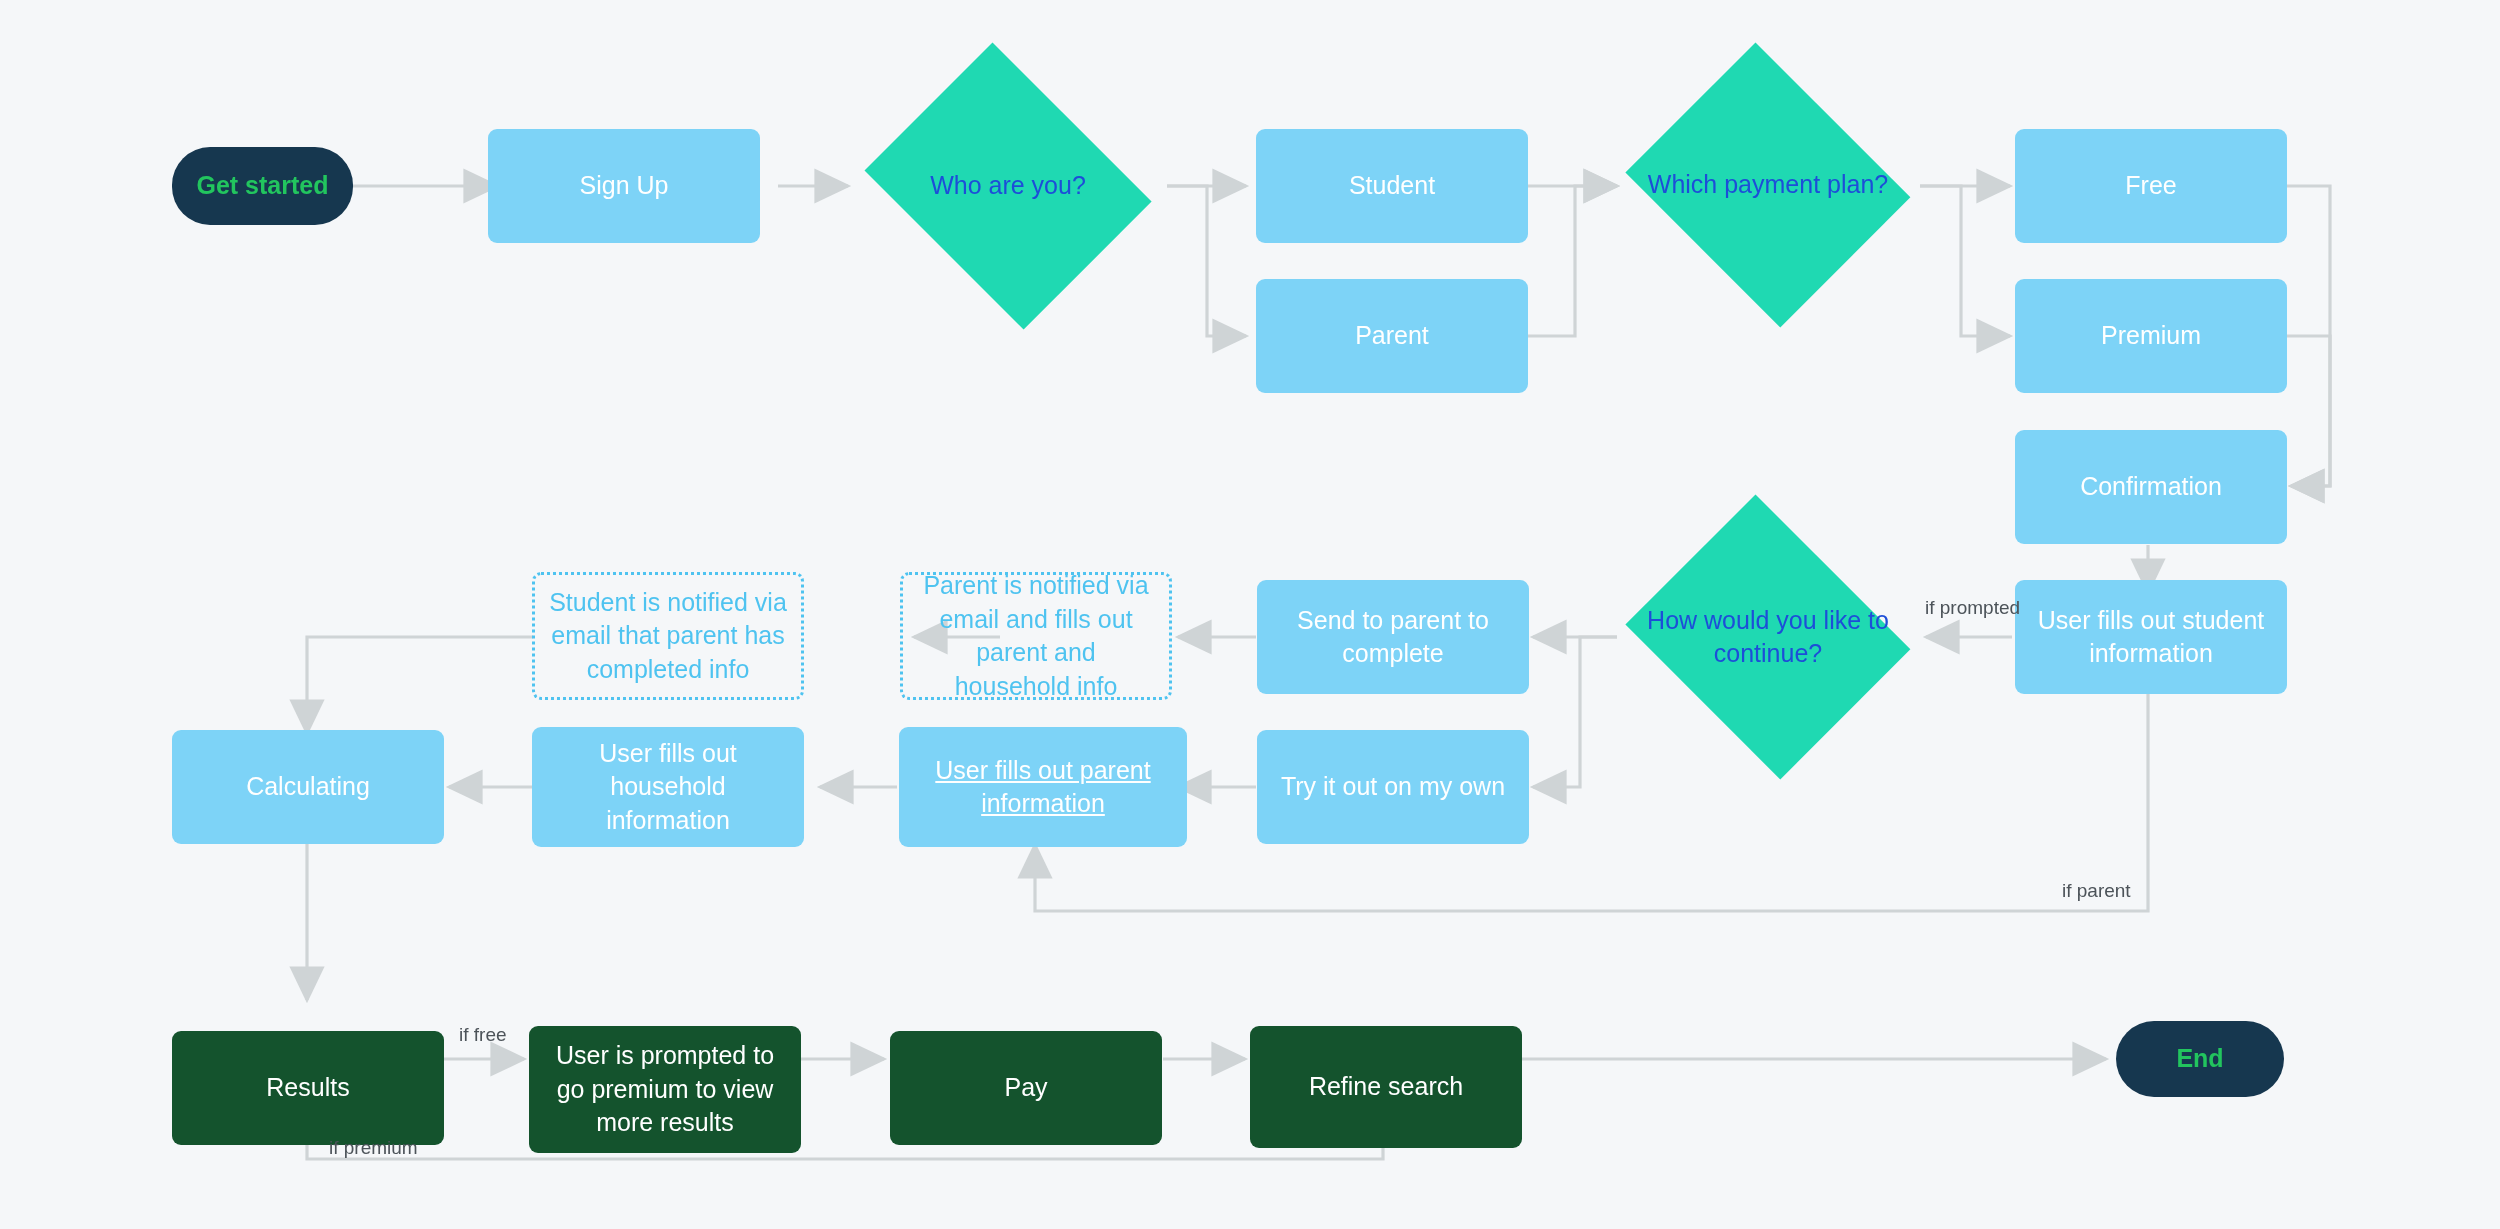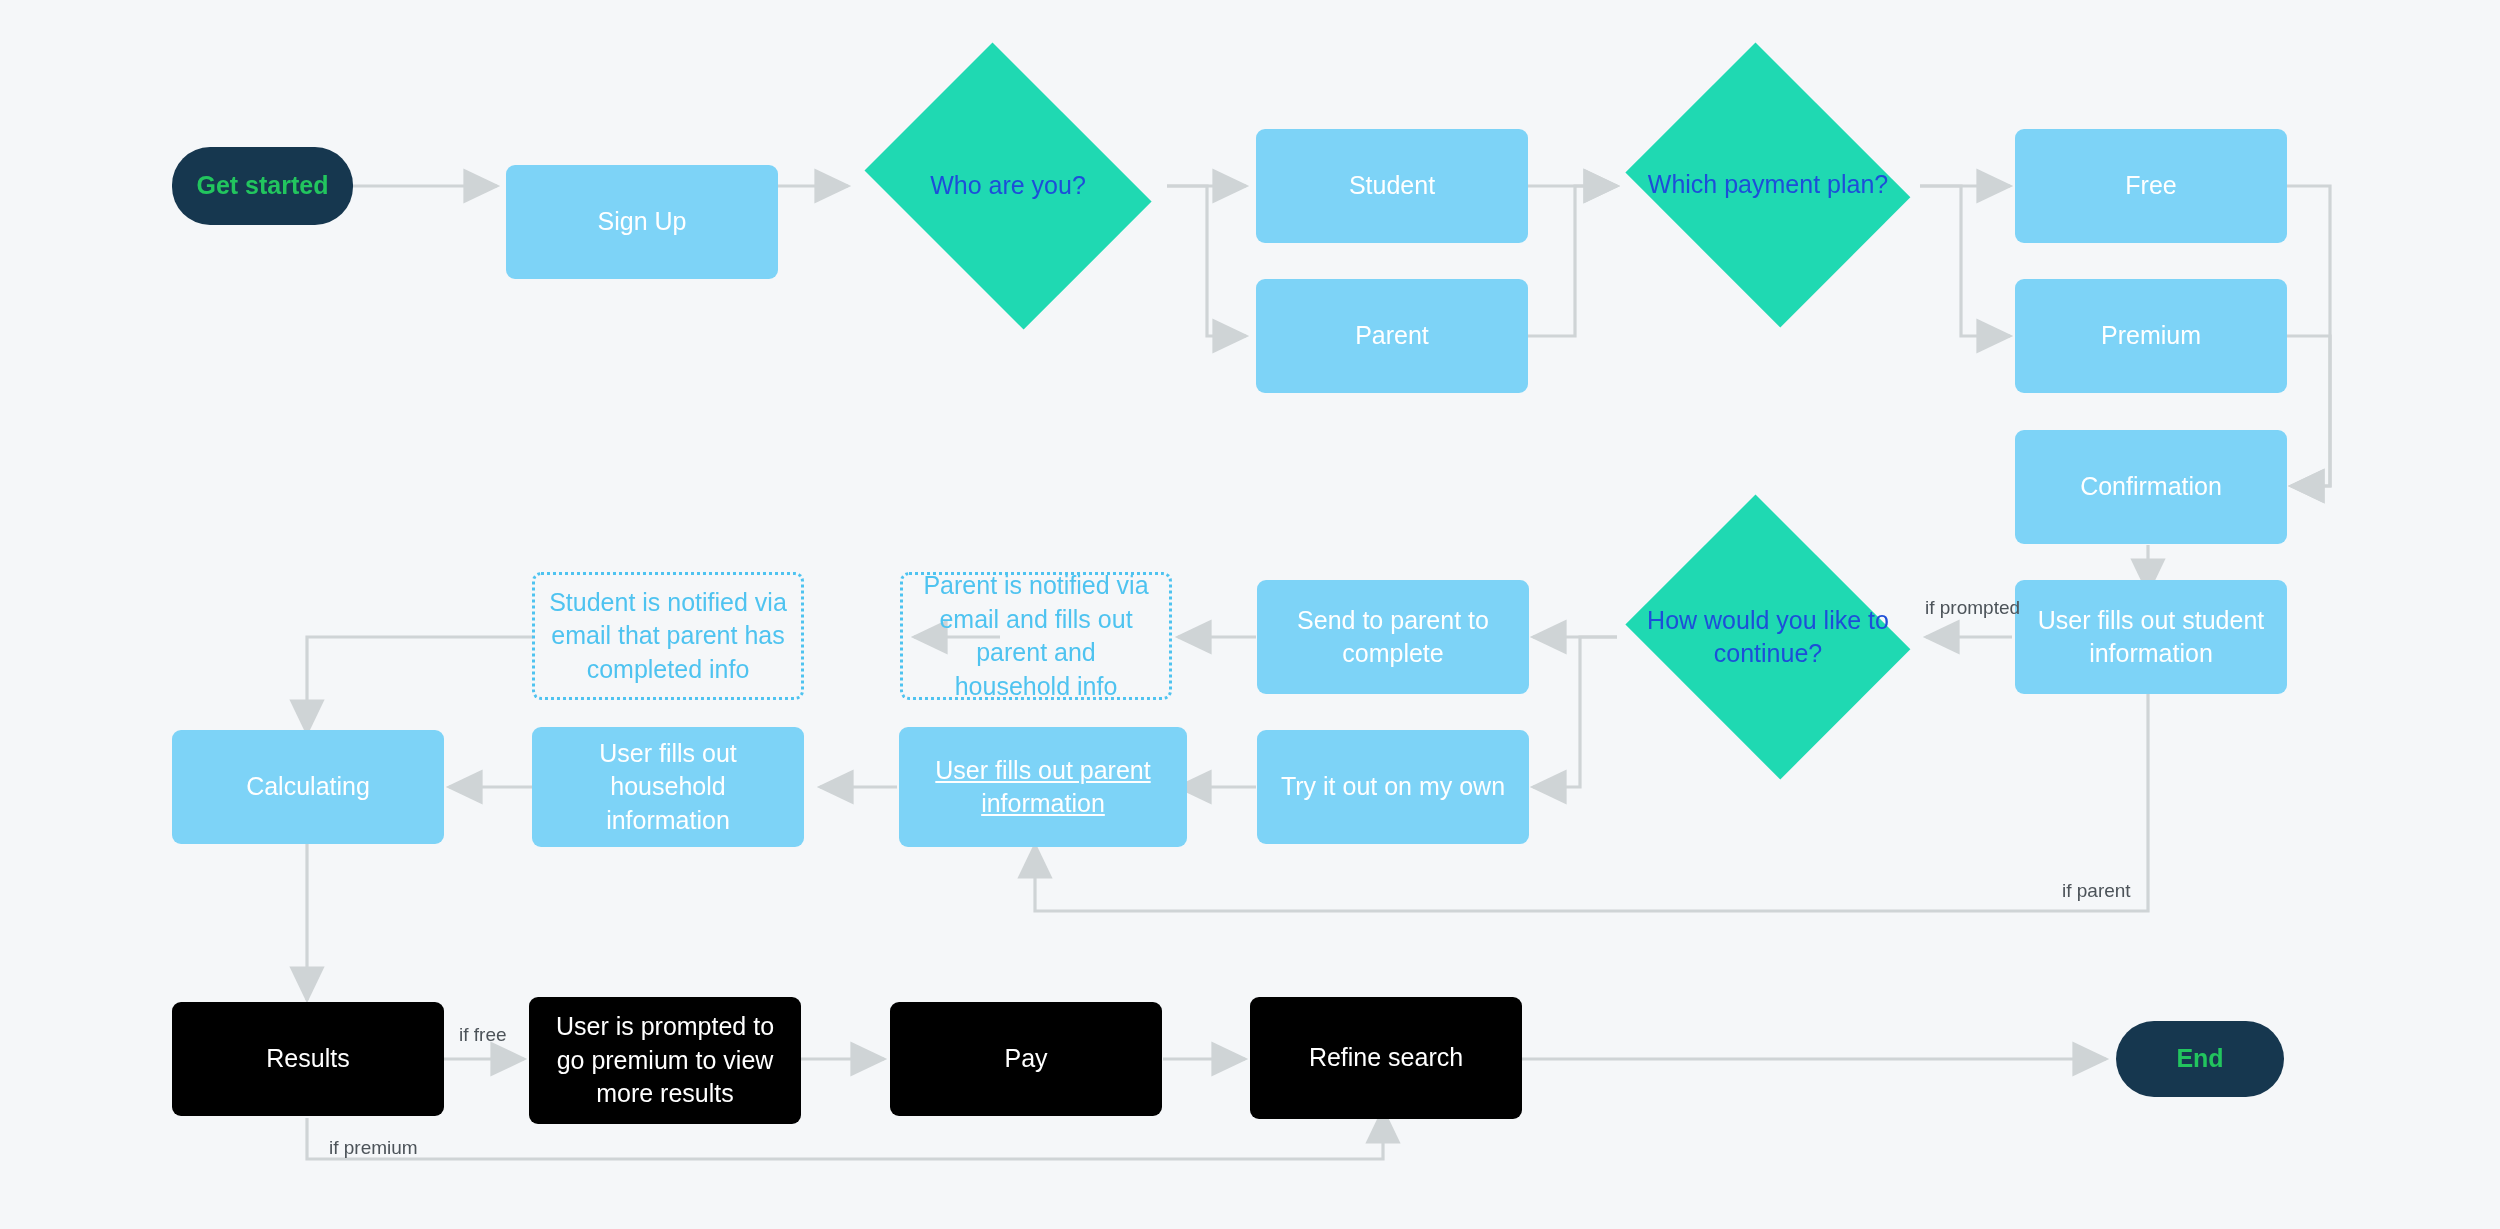--- a/index.html
+++ b/index.html
@@ -52,21 +52,22 @@
   }
   
   .node.process {
     background: #7dd3f7;
     border-radius: 9px;
     font-size: 25px;
     font-weight: 400;
   }
   
   .node.process.light {
-    background: #000000;
+    background: #14532d;
+    margin-top: 29px;
   }
   
   .node.ghost {
     background: transparent;
     border: 3px dotted #4ec3f0;
     border-radius: 9px;
     color: #4ec3f0;
     font-size: 25px;
     font-weight: 400;
   }
@@ -165,21 +166,21 @@
       <path d="M 1522 1059 L 2106 1059"></path>
 
       <path d="M 307 1118 L 307 1159 L 1383 1159 L 1383 1110"></path>
     </g>
   </svg>
 
   <div class="node terminator" style="left:172px; top:147px; width:181px; height:78px;">
     <span class="label">Get started</span>
   </div>
 
-  <div class="node process" style="left:506px; top:129px; width:272px; height:114px;margin-top:36px;">
+  <div class="node process" style="left:488px; top:129px; width:272px; height:114px;">
     <span class="label">Sign Up</span>
   </div>
 
   <div class="node decision" style="left:849px; top:58px; width:318px; height:256px;">
     <span class="diamond-bg"></span>
     <span class="label">Who are you?</span>
   </div>
 
   <div class="node process" style="left:1256px; top:129px; width:272px; height:114px;">
     <span class="label">Student</span>

